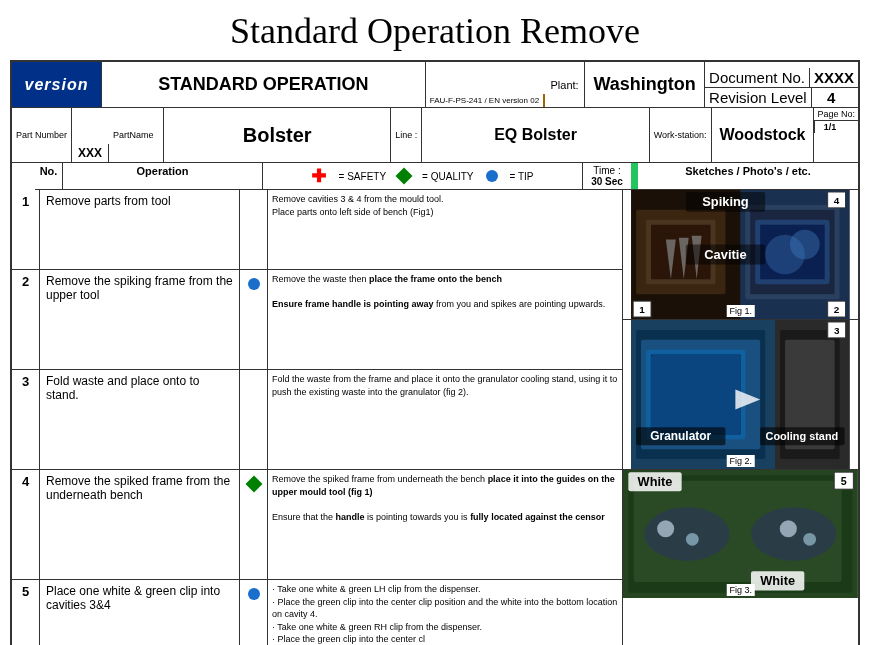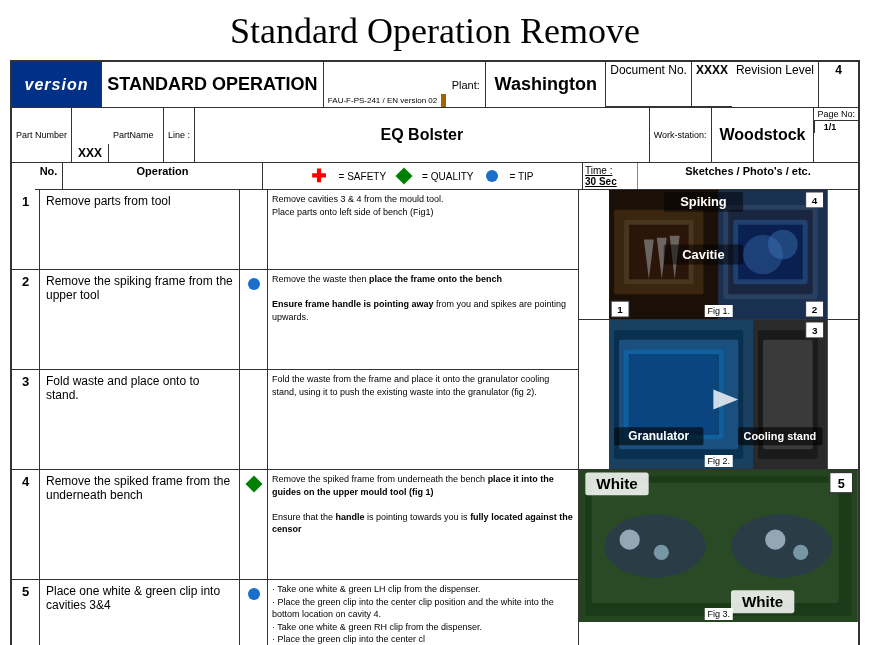--- a/index.html
+++ b/index.html
@@ -5,24 +5,24 @@
     * { box-sizing: border-box; margin: 0; padding: 0; }
     body { font-family: Arial, sans-serif; background: #ccc; display: flex; justify-content: center; align-items: center; min-height: 100vh; }
     .page { width: 870px; background: #fff; }
     .main-title { text-align: center; font-size: 36px; font-weight: normal; font-family: Georgia, serif; padding: 10px 0 8px; }
     .sheet { border: 2px solid #333; margin: 0 10px 10px; }
 
     
     .header-row1 { display: flex; border-bottom: 1px solid #333; align-items: stretch; }
     .logo-cell { background: #003087; color: white; padding: 4px 8px; display: flex; align-items: center; justify-content: center; min-width: 90px; font-weight: bold; font-size: 14px; font-style: italic; border-right: 1px solid #333; }
     .std-op-cell { display: flex; align-items: center; justify-content: center; font-weight: bold; font-size: 18px; flex: 1; border-right: 1px solid #333; padding: 4px; }
-    .doc-ref-cell { font-size: 9px; display: flex; flex-direction: column; justify-content: center; padding: 2px 4px; border-right: 5px solid #a16207; min-width: 80px; margin-top: 32px; }
+    .doc-ref-cell { font-size: 9px; display: flex; flex-direction: column; justify-content: center; padding: 2px 4px; border-right: 2px solid #a16207; min-width: 80px; margin-top: 32px; }
     .plant-cell { display: flex; align-items: center; justify-content: center; font-size: 11px; border-right: 1px solid #333; padding: 4px; min-width: 40px; }
     .washington-cell { display: flex; align-items: center; justify-content: center; font-size: 18px; font-weight: bold; border-right: 1px solid #333; min-width: 120px; }
-    .doc-num-cell { font-size: 12px; display: flex; flex-direction: row; }
+    .doc-num-cell { font-size: 15px; display: flex; flex-direction: column; justify-content: flex-end; }
     .doc-num-cell div { display: flex; border-bottom: 1px solid #333; }
     .doc-num-cell div:last-child { border-bottom: none; }
     .doc-num-cell span { padding: 1px 4px; }
     .doc-num-cell span.val { font-weight: bold; border-left: 1px solid #333; min-width: 40px; text-align: center; }
 
     .header-row2 { display: flex; border-bottom: 1px solid #333; align-items: stretch; }
     .part-num-label { font-size: 9px; text-align: left; border-right: 1px solid #333; padding: 2px 4px; min-width: 40px; display: flex; flex-direction: column; justify-content: center; }
     .part-num-val { font-weight: bold; font-size: 12px; border-right: 1px solid #333; padding: 2px 6px; display: flex; align-items: center; min-width: 35px; margin-top: 36px; }
     .part-name-label { font-size: 9px; border-right: 1px solid #333; padding: 2px 4px; display: flex; align-items: center; min-width: 55px; }
     .bolster-cell { font-size: 20px; font-weight: bold; border-right: 1px solid #333; padding: 2px 8px; display: flex; align-items: center; flex: 1; justify-content: center; }
@@ -34,41 +34,41 @@
     .page-cell div { display: flex; border-bottom: 1px solid #333; }
     .page-cell div:last-child { border-bottom: none; }
     .page-cell span { padding: 1px 3px; }
     .page-cell span.val { font-weight: bold; border-left: 1px solid #333; min-width: 30px; text-align: center; }
 
     
     .col-headers { display: flex; border-bottom: 1px solid #333; background: #fff; margin-left: 23px; }
     .col-no { min-width: 28px; border-right: 1px solid #333; text-align: center; font-size: 11px; font-weight: bold; padding: 2px; }
     .col-operation { flex: 0 0 200px; border-right: 1px solid #333; text-align: center; font-size: 11px; font-weight: bold; padding: 2px; }
     .col-legend { flex: 1; border-right: 1px solid #333; display: flex; align-items: center; justify-content: center; gap: 12px; padding: 2px 4px; font-size: 10px; }
-    .col-time { border-right: 1px solid #22c55e; min-width: 55px; font-size: 10px; padding: 2px; text-decoration: underline; }
+    .col-time { border-right: 7px solid #22c55e; min-width: 55px; text-align: center; font-size: 10px; padding: 2px; }
     .col-sketches { min-width: 220px; text-align: center; font-size: 11px; font-weight: bold; padding: 2px; }
 
     
     .content-area { display: flex; }
     .left-content { flex: 1; border-right: 1px solid #333; }
     .right-photos { min-width: 220px; }
 
     .op-row { display: flex; border-bottom: 1px solid #333; min-height: 80px; }
     .op-row.tall { min-height: 100px; }
     .op-row.taller { min-height: 110px; }
     .cell-no { min-width: 28px; border-right: 1px solid #333; text-align: center; font-size: 13px; font-weight: bold; padding: 4px 2px; display: flex; align-items: flex-start; justify-content: center; }
     .cell-op { flex: 0 0 200px; border-right: 1px solid #333; font-size: 12px; padding: 4px 6px; display: flex; align-items: flex-start; }
     .cell-symbol { min-width: 28px; border-right: 1px solid #333; display: flex; align-items: flex-start; justify-content: center; padding: 4px 2px; }
     .cell-desc { flex: 1; font-size: 9px; padding: 3px 4px; line-height: 1.4; }
 
     
     .photo-panel { border-bottom: 1px solid #333; position: relative; overflow: hidden; }
     .photo-panel-1 { height: 130px; }
     .photo-panel-2 { height: 150px; }
-    .photo-panel-3 { height: 152px; }
+    .photo-panel-3 { height: 128px; }
     .fig-label { position: absolute; background: white; color: black; font-size: 9px; padding: 1px 3px; }
 
     
     .fake-photo { width: 100%; height: 100%; }
 
     .blue-circle { width: 12px; height: 12px; background: #1a6ecc; border-radius: 50%; display: inline-block; }
     .green-diamond { width: 12px; height: 12px; background: green; transform: rotate(45deg); display: inline-block; }
     .red-cross { color: red; font-size: 18px; font-weight: bold; line-height: 1; }
 
     .bold-text { font-weight: bold; }
@@ -100,20 +100,21 @@
           </div>
       </div>
     </div>
 
     <div class="header-row2">
       <div class="part-num-label">
           <span>Part Number</span>
         </div>
       <div class="part-num-val">XXX</div>
       <div class="part-name-label">PartName</div>
+      <div class="bolster-cell">Bolster</div>
       <div class="line-cell">Line :</div>
       <div class="eq-bolster-cell">EQ Bolster</div>
       <div class="workstation-label">
           <span style="font-size:9px;">Work-station:</span>
         </div>
       <div class="woodstock-cell">Woodstock</div>
       <div class="page-cell">
         <div>
             <span>Page No:</span>
           </div>

